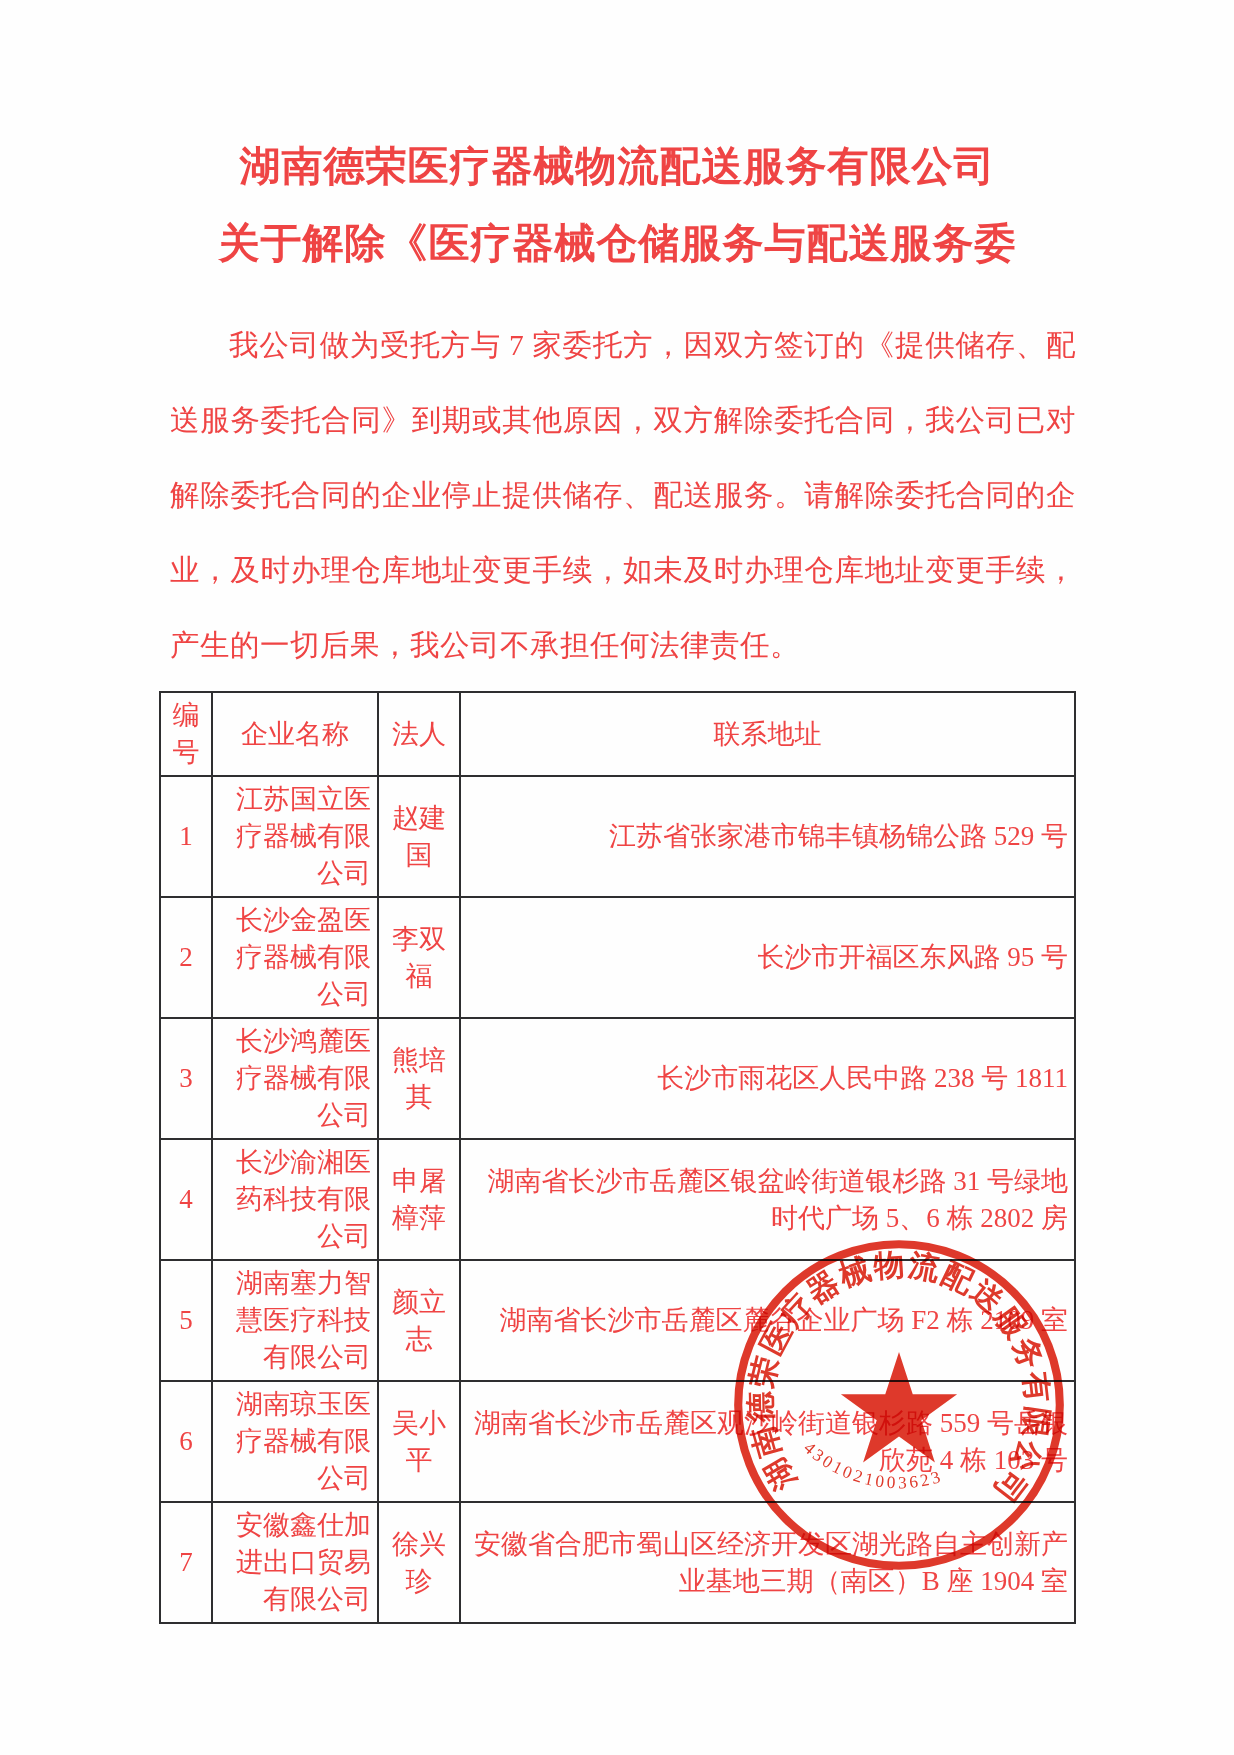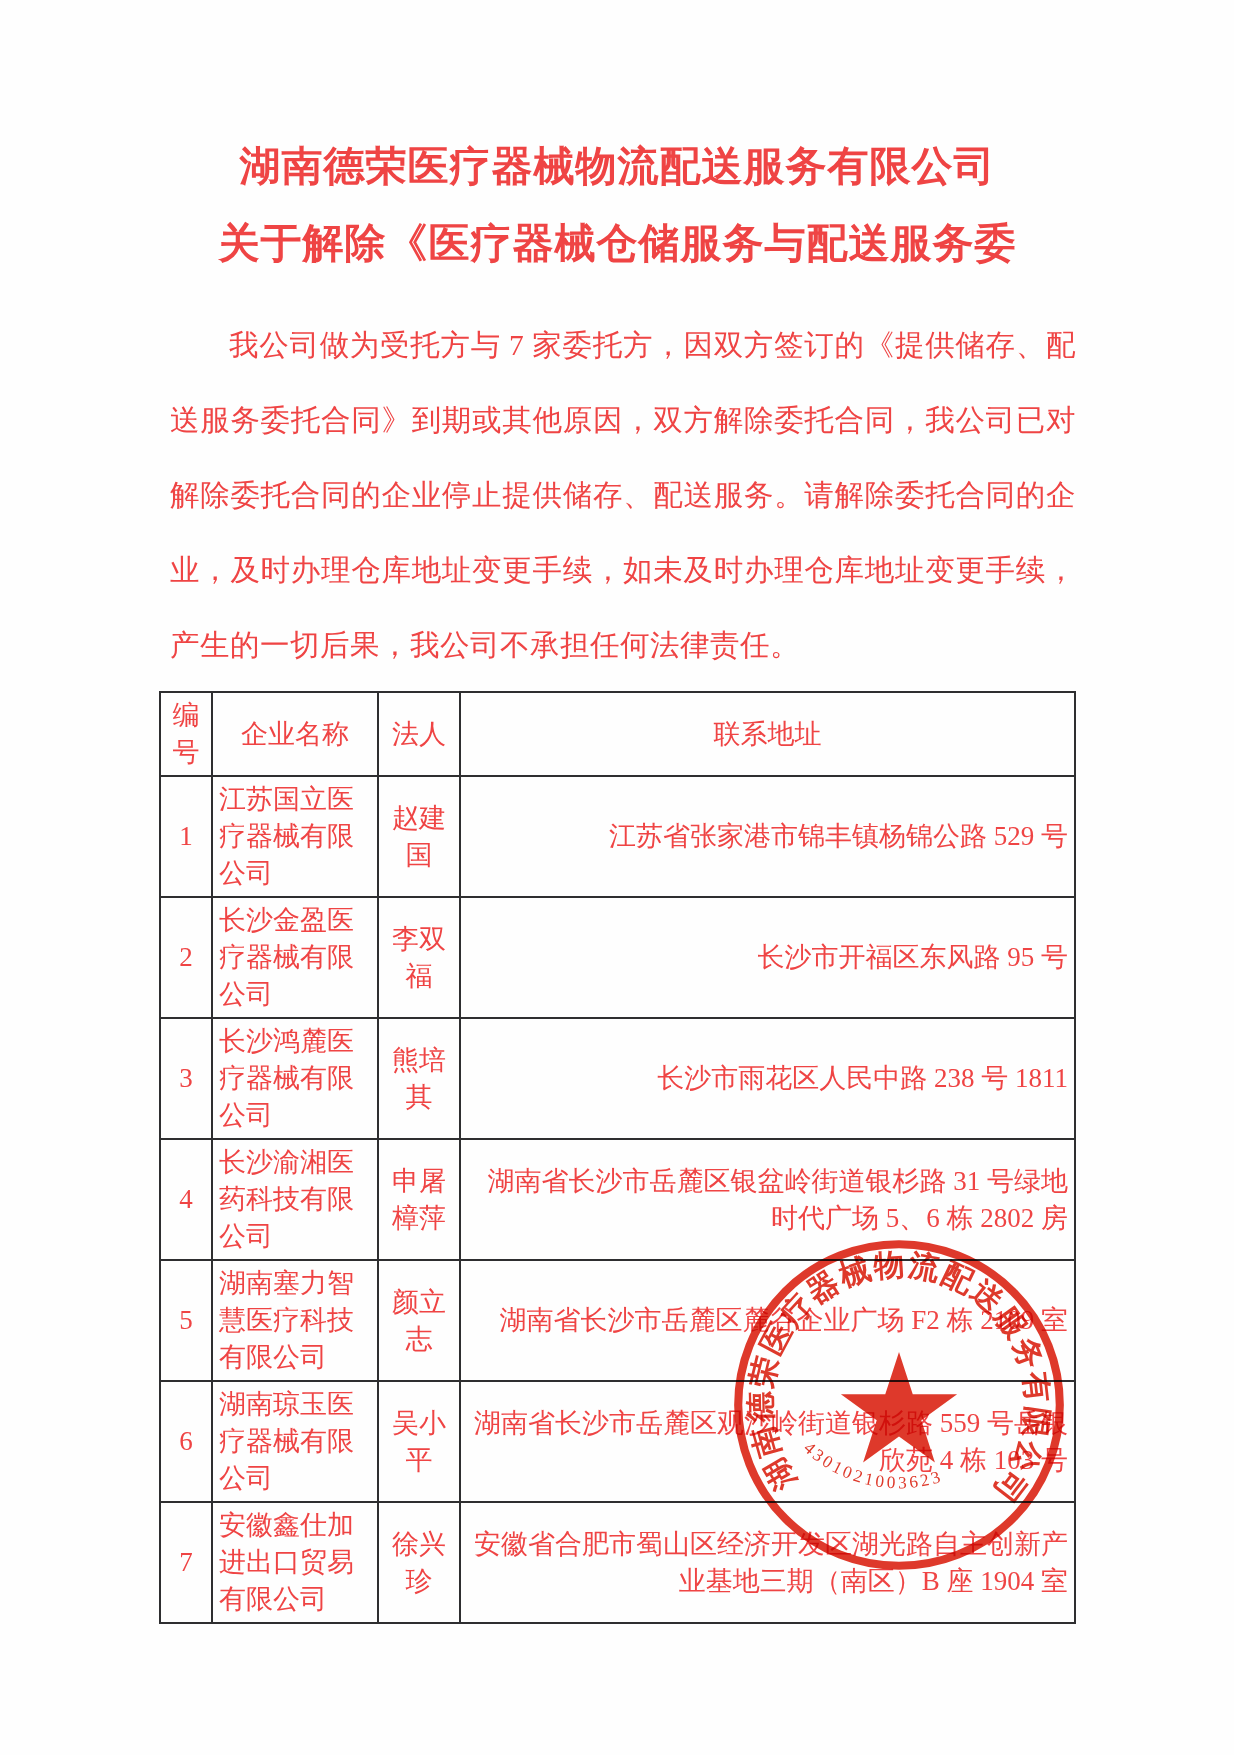--- a/index.html
+++ b/index.html
@@ -46,21 +46,21 @@
     padding:4px 6px;
     line-height:37px;
     font-weight:normal;
     vertical-align:middle;
   }
   table.roster th { text-align:center; height:38px; }
   col.c-no { width:52px; }
   col.c-company { width:166px; }
   col.c-legal { width:82px; }
   td.no, td.legal { text-align:center; }
-  td.company { text-align:left; }
+  td.company { text-align:right; }
   td.address { text-align:right; padding-left:12px; }
   .seal {
     position:absolute;
     left:726px; top:1232px;
     width:346px; height:346px;
     opacity:0.93;
     mix-blend-mode:multiply;
     pointer-events:none;
   }
   .seal text {

